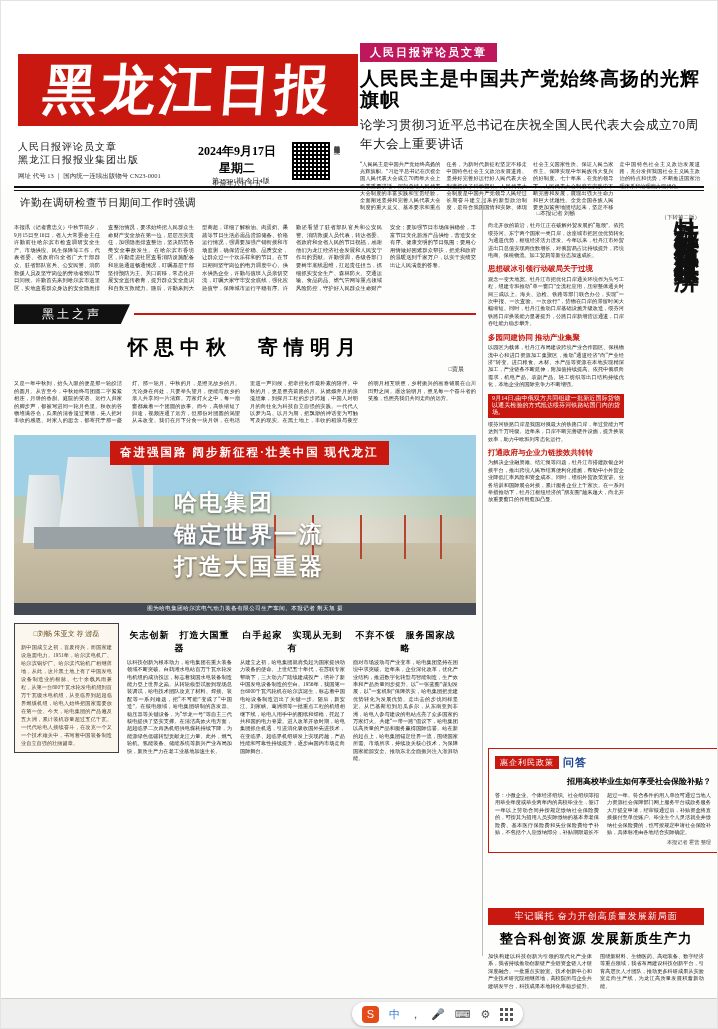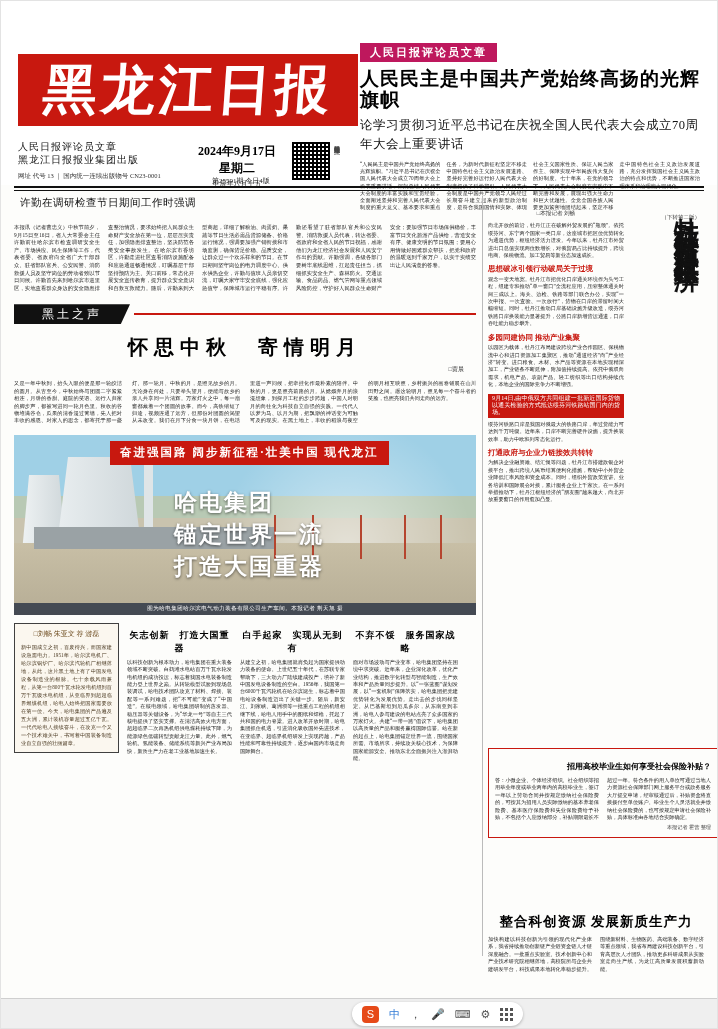--- a/index.html
+++ b/index.html
@@ -264,26 +264,31 @@
 
         <div class="r-pill">9月14日,由中俄双方共同组建一批新近国际货物 以通关检验的方式抵达绥芬河铁路站国门内的货场。</div>
         <div>绥芬河铁路口岸是我国对俄最大的铁路口岸，年过货能力可达到千万吨级。近年来，口岸不断完善硬件设施，提升换装效率，助力中欧班列常态化运行。</div>
 
         <div class="r-sub">打通政府与企业力链接效共转转</div>
         <div>为解决企业融资难、结汇慢等问题，牡丹江市搭建政银企对接平台，推出跨境人民币结算便利化措施，帮助中小外贸企业降低汇率风险和资金成本。同时，组织外贸政策宣讲、业务培训和国际展会对接，累计服务企业上千家次。在一系列举措推动下，牡丹江枢纽经济的“朋友圈”越来越大，向北开放重要窗口的作用愈加凸显。</div>
       </div>
     </div>
 
     <div class="qa">
+      <div class="qa-head">
+        <span class="qa-tag">惠企利民政策</span>
+        <span class="qa-tag2">问答</span>
+      </div>
       <div class="qa-q">招用高校毕业生如何享受社会保险补贴？</div>
       <div class="qa-body">答：小微企业、个体经济组织、社会组织等招用毕业年度或毕业两年内的高校毕业生，签订一年以上劳动合同并按规定缴纳社会保险费的，可按其为招用人员实际缴纳的基本养老保险费、基本医疗保险费和失业保险费给予补贴，不包括个人应缴纳部分，补贴期限最长不超过一年。符合条件的用人单位可通过当地人力资源社会保障部门网上服务平台或政务服务大厅提交申请，经审核通过后，补贴资金将直接拨付至单位账户。毕业生个人灵活就业并缴纳社会保险费的，也可按规定申请社会保险补贴，具体标准由各地结合实际确定。</div>
       <div class="qa-sign">本报记者 霍营 整理</div>
     </div>
 
     <div class="banner">
+      <div class="banner-red">牢记嘱托 奋力开创高质量发展新局面</div>
       <div class="banner-h">整合科创资源 发展新质生产力</div>
       <div class="banner-cols">加快构建以科技创新为引领的现代化产业体系，我省持续推动创新链产业链资金链人才链深度融合。一批重点实验室、技术创新中心和产业技术研究院相继落地，高校院所与企业共建研发平台，科技成果本地转化率稳步提升。围绕新材料、生物医药、高端装备、数字经济等重点领域，我省布局建设科技创新平台，引育高层次人才团队，推动更多科研成果从实验室走向生产线，为龙江高质量发展积蓄新动能。</div>
     </div>
   </div>
 
   <div class="taskbar">
     <div class="ime">
       <span class="ime-logo">S</span>
       <i class="blue">中</i>
       <i>，</i>

